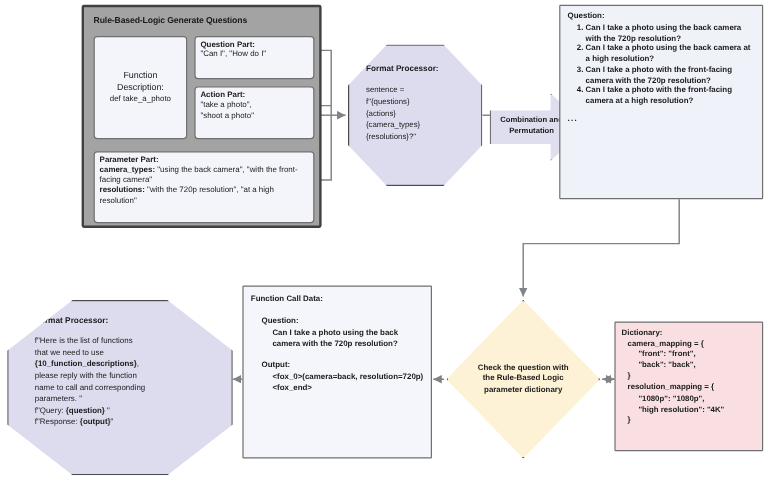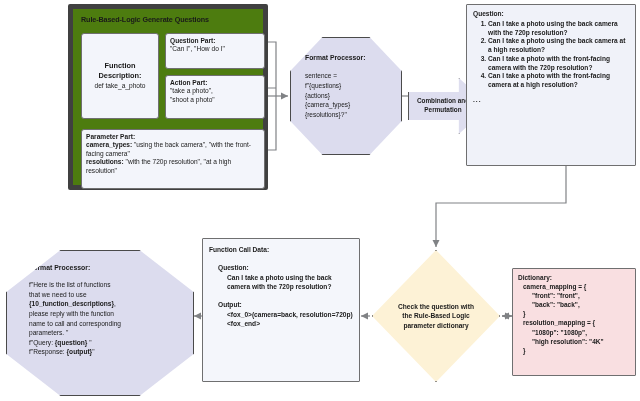--- a/index.html
+++ b/index.html
@@ -11,22 +11,22 @@
     overflow:hidden;
     position:relative;
   }
   #canvas{position:absolute;left:0;top:0;width:640px;height:401px;}
   .svg-layer{position:absolute;left:0;top:0;width:640px;height:401px;pointer-events:none;}
   .node{position:absolute;box-sizing:border-box;}
 
   
   #group-rulebased{
     left:68px;top:4px;width:200px;height:186px;
-    background:#4d7c0f;
-    border:5px solid #404040;
+    background:#a3a3a3;
+    border:2px solid #404040;
     border-radius:2px;
   }
   #group-title{
     position:absolute;left:8px;top:6px;right:4px;
     font-size:7.2px;font-weight:bold;letter-spacing:-0.1px;
   }
 
   
   .ibox{
     position:absolute;box-sizing:border-box;
@@ -35,21 +35,21 @@
     border-radius:3px;
     font-size:6.6px;
     line-height:1.28;
     padding:3px 4px;
   }
   #box-funcdesc{
     left:8px;top:24px;width:78px;height:86px;
     display:flex;flex-direction:column;align-items:center;justify-content:center;
     text-align:center;
   }
-  #box-funcdesc .t1{font-weight:bold;font-size:7.4px;line-height:1.35;}
+  #box-funcdesc .t1{font-weight:normal;font-size:7.4px;line-height:1.35;}
   #box-funcdesc .t2{font-size:6.6px;margin-top:1px;}
 
   #box-question-part{left:92px;top:24px;width:100px;height:36px;}
   #box-action-part{left:92px;top:66px;width:100px;height:44px;}
   #box-param-part{left:8px;top:120px;width:184px;height:60px;}
   .ibox b{font-weight:bold;}
   .lbl{font-weight:bold;display:block;}
 
   
   .octa{

